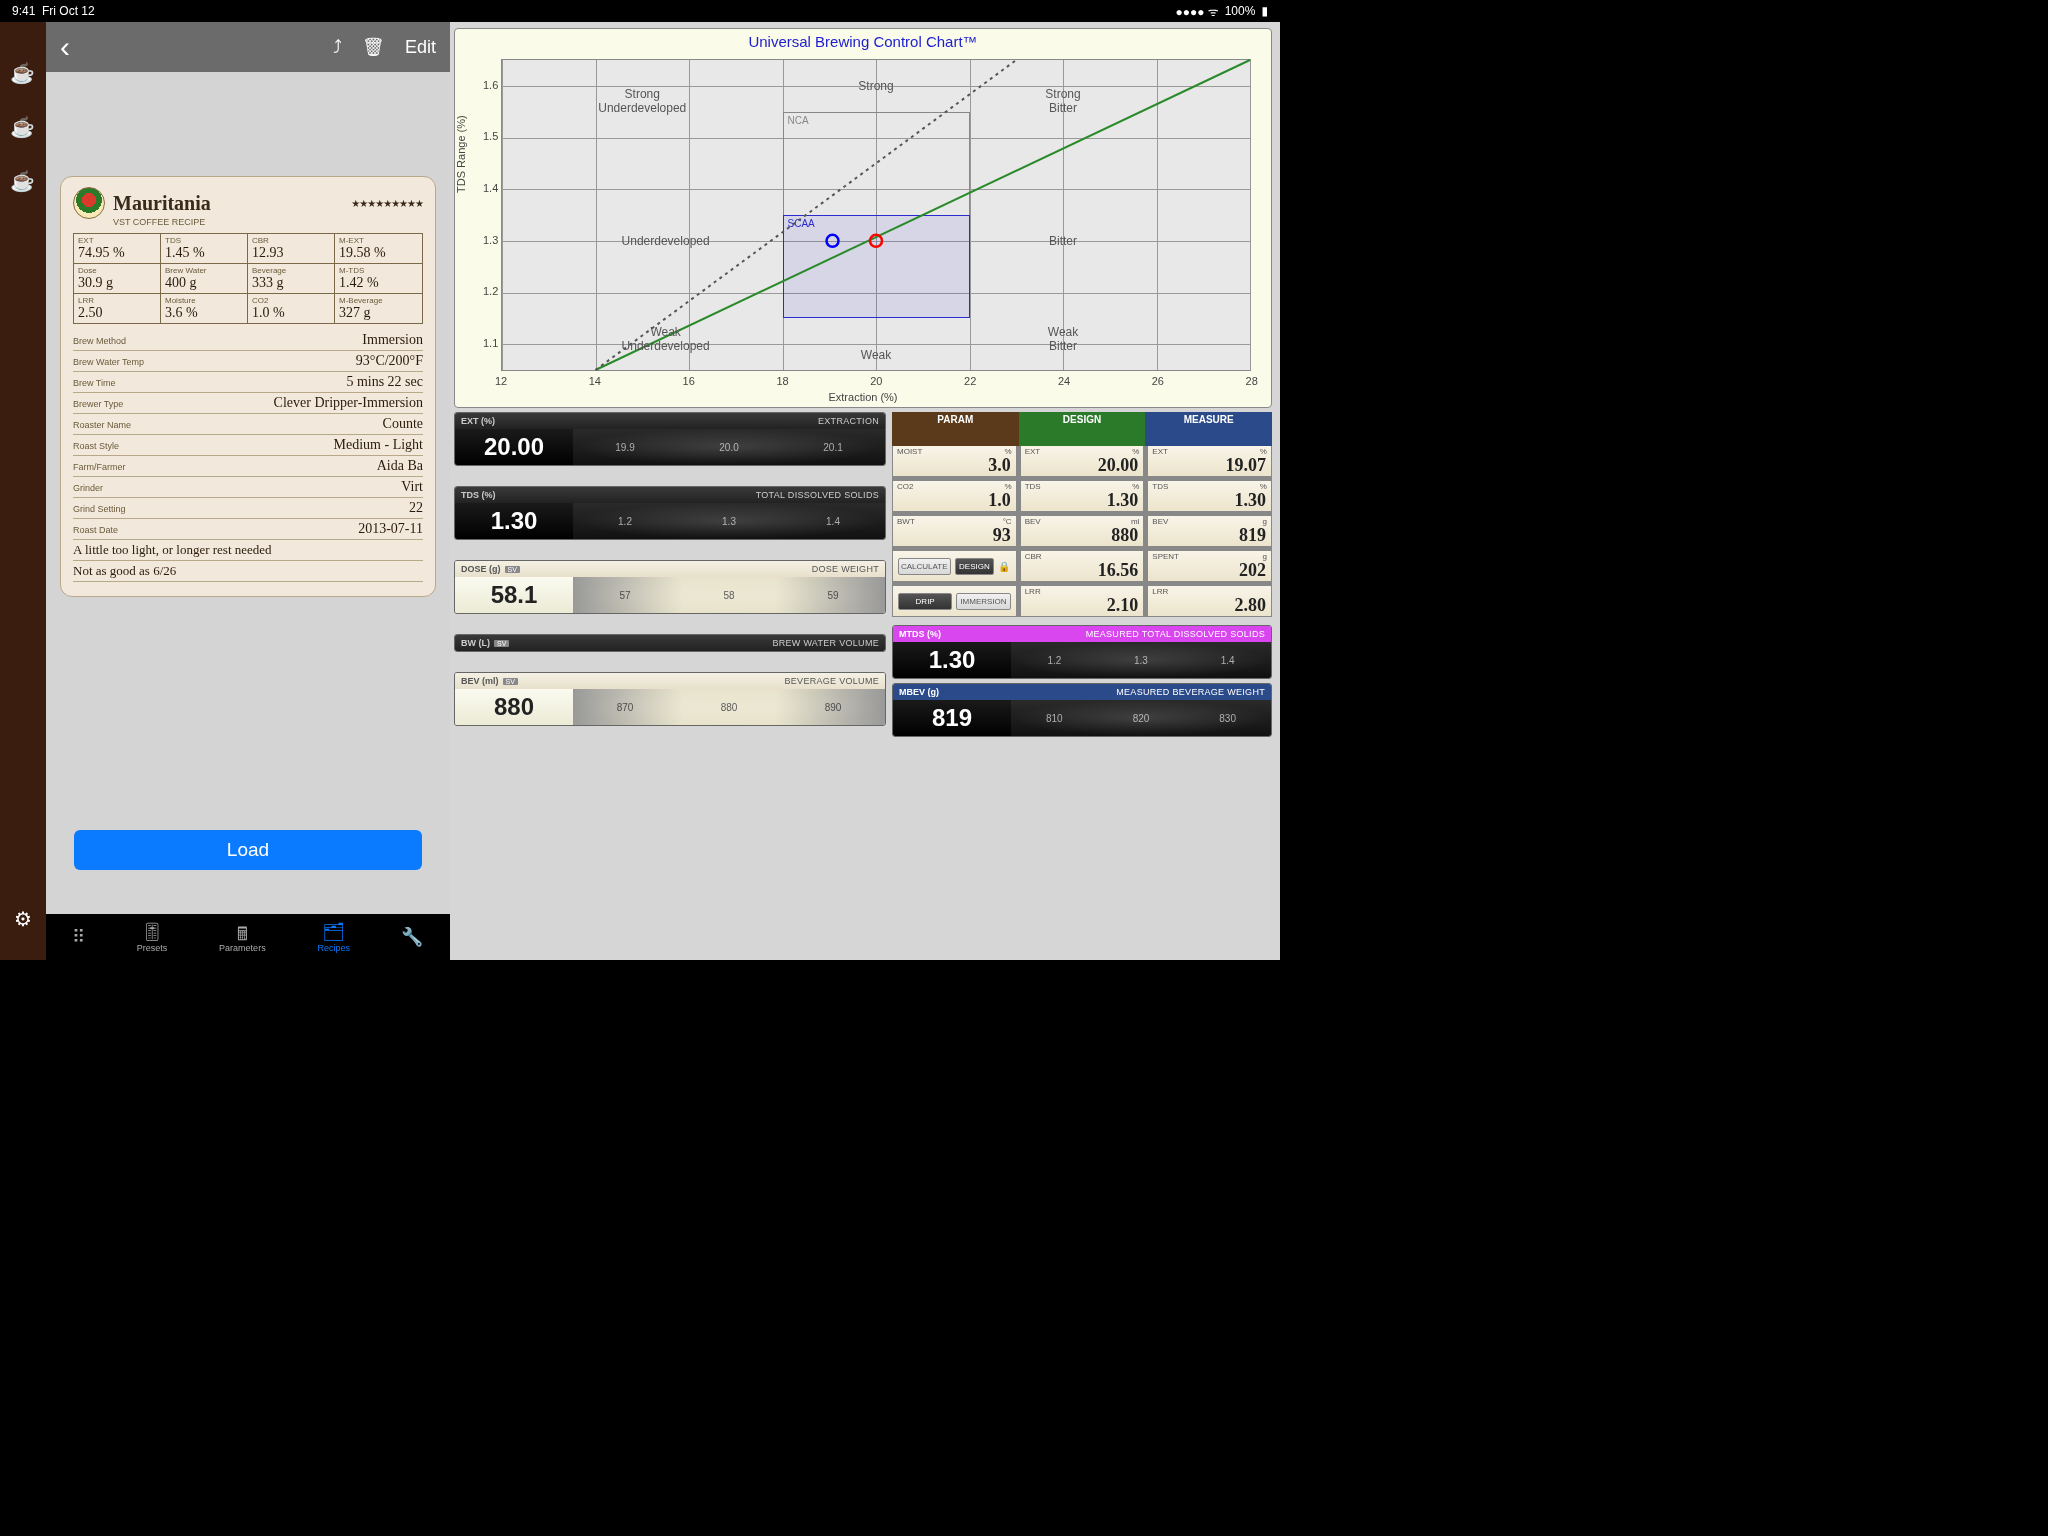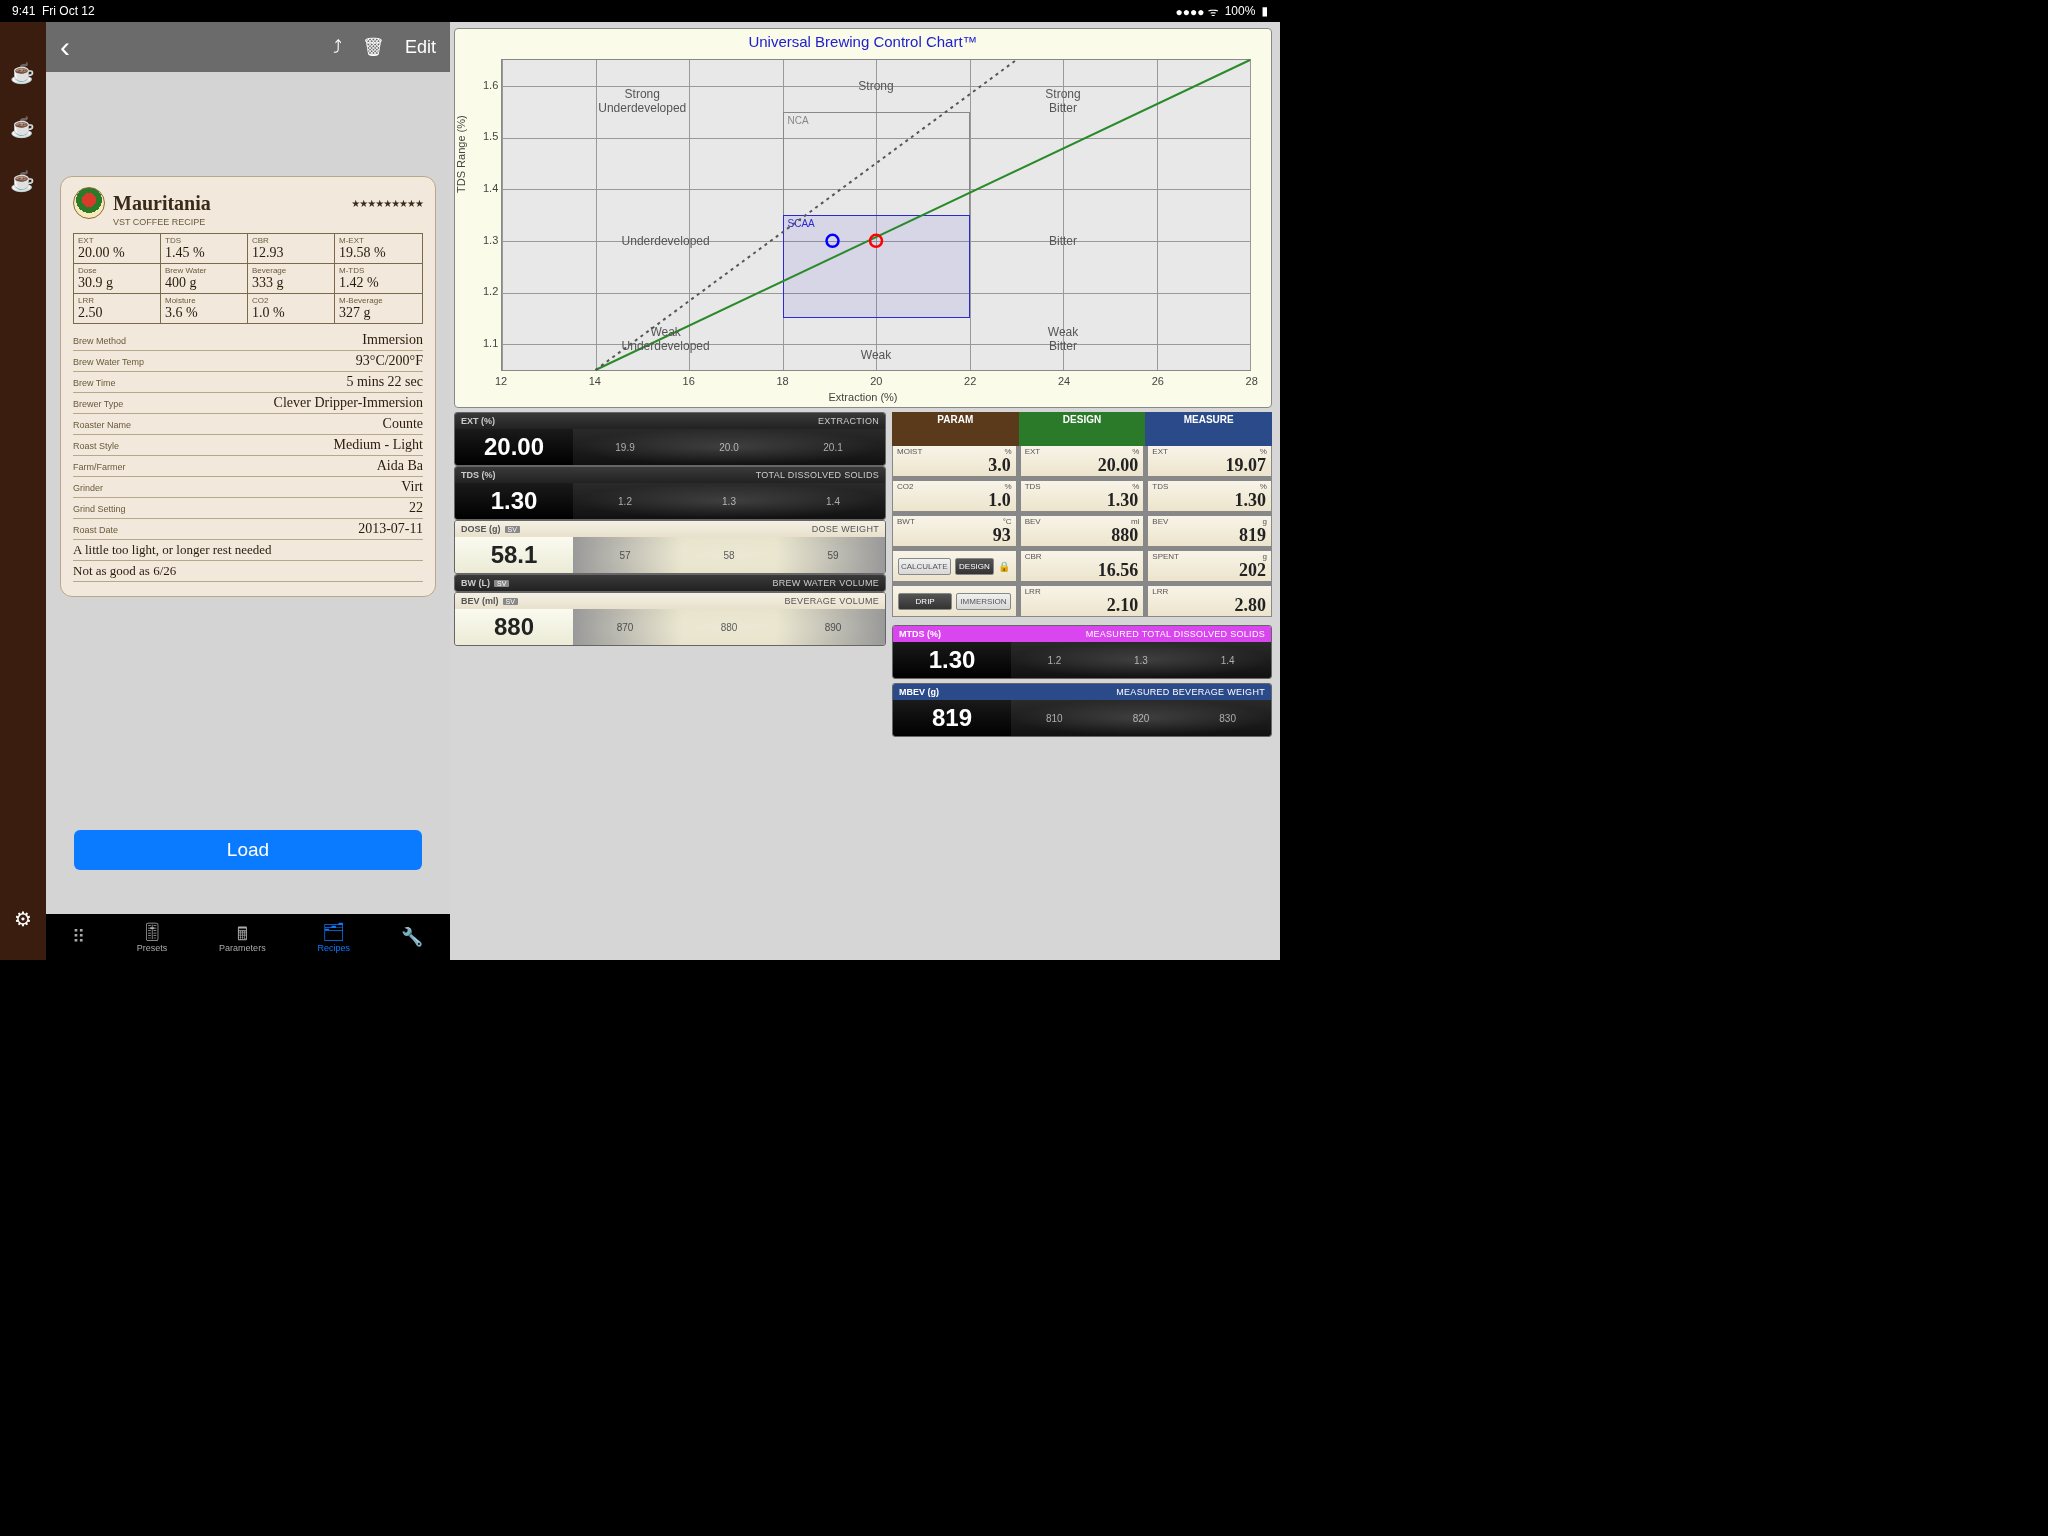--- a/index.html
+++ b/index.html
@@ -64,21 +64,21 @@
 .chart-area { position: absolute; top: 30px; left: 46px; right: 20px; bottom: 36px; background: #e8e8e8; border: 1px solid #888; }
 .chart-area .grid-v, .chart-area .grid-h { position: absolute; background: #999; }
 .y-label { position: absolute; left: 6px; top: 50%; transform: rotate(-90deg) translateX(40%); transform-origin: left center; font-size: 11px; color: #444; white-space: nowrap; }
 .x-label { position: absolute; bottom: 4px; left: 50%; transform: translateX(-50%); font-size: 11px; color: #444; }
 .tick-y { position: absolute; left: 28px; font-size: 11px; color: #444; transform: translateY(-50%); }
 .tick-x { position: absolute; bottom: 20px; font-size: 11px; color: #444; transform: translateX(-50%); }
 .zone-label { position: absolute; font-size: 12px; color: #555; text-align: center; white-space: nowrap; }
 
 
 .gauges { display: flex; gap: 6px; }
-.gauges-left { flex: 1; display: flex; flex-direction: column; gap: 0; }
+.gauges-left { flex: 1; display: flex; flex-direction: column; gap: 20px; }
 .gauges-right { width: 380px; display: flex; flex-direction: column; gap: 4px; }
 
 .gauge { border: 1px solid #666; border-radius: 3px; overflow: hidden; }
 .gauge-head { display: flex; align-items: center; height: 16px; background: linear-gradient(#3a3a3a,#222); color: #ccc; font-size: 9px; padding: 0 6px; }
 .gauge-head.light { background: linear-gradient(#f4f0e4,#e8e0cc); color: #555; }
 .gauge-head .ghl { font-weight: 600; }
 .gauge-head .ghr { margin-left: auto; font-weight: 500; letter-spacing: 0.3px; }
 .gauge-head .sv { background: #888; color: #fff; font-size: 7px; padding: 0 3px; margin-left: 4px; border-radius: 1px; }
 .gauge-body { display: flex; height: 36px; }
 .gauge-value { width: 118px; background: linear-gradient(#1a1a1a,#000); color: #fff; font-size: 24px; font-weight: 600; display: flex; align-items: center; justify-content: center; font-family: "Helvetica Neue", sans-serif; }
@@ -138,21 +138,21 @@
       <div class="recipe-card">
         <div class="recipe-title-row">
           <div class="recipe-logo"></div>
           <div class="recipe-title">Mauritania</div>
           <div class="stars">★★★★★★★★★</div>
         </div>
         <div class="recipe-sub">VST COFFEE RECIPE</div>
         <div class="recipe-grid" id="recipe-grid">
             <div class="cell">
               <div class="cell-label">EXT</div>
-              <div class="cell-value">20.00 %</div>
+              <div class="cell-value">74.95 %</div>
             </div>
             <div class="cell">
               <div class="cell-label">TDS</div>
               <div class="cell-value">1.45 %</div>
             </div>
             <div class="cell">
               <div class="cell-label">CBR</div>
               <div class="cell-value">12.93</div>
             </div>
             <div class="cell">

